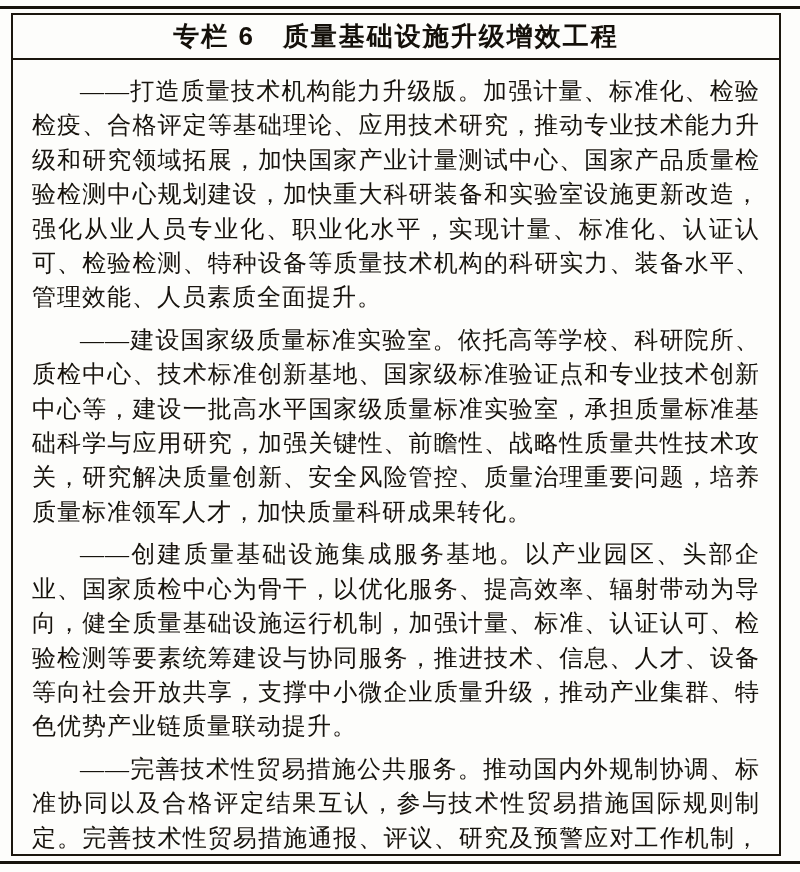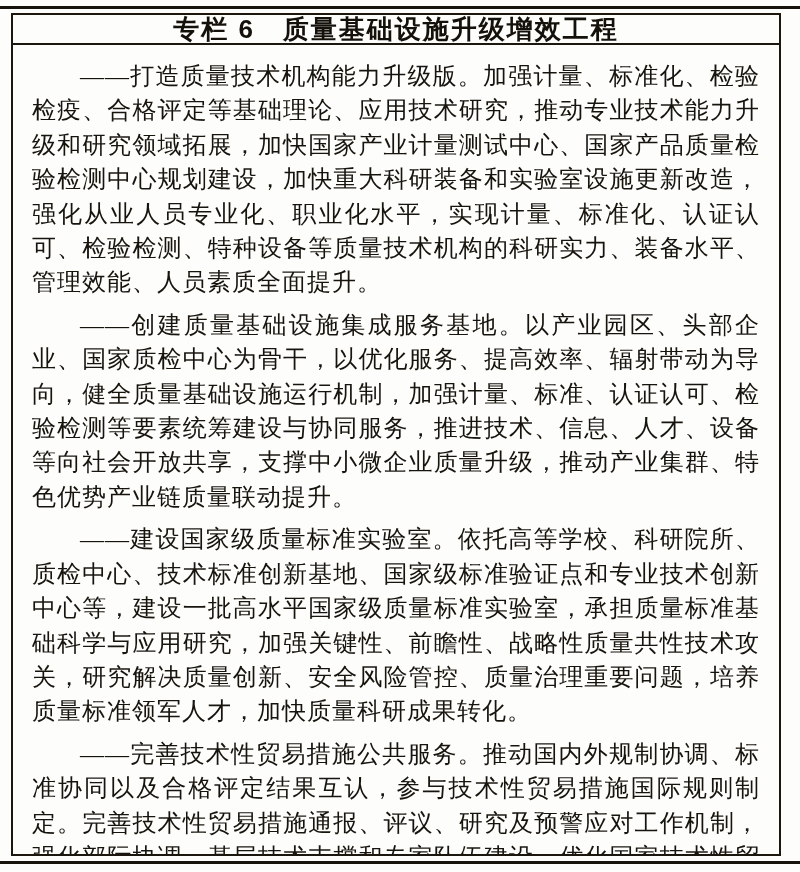--- a/index.html
+++ b/index.html
@@ -32,21 +32,21 @@
     top: 13px;
     width: 770px;
     height: 843px;
     box-sizing: border-box;
     border: 2px solid #1b160e;
     background: #fdfdfb;
     overflow: hidden;
   }
   .panel-title-bar {
     box-sizing: border-box;
-    height: 30px;
+    height: 45px;
     border-bottom: 2px solid #1b160e;
     display: flex;
     align-items: center;
     justify-content: center;
     font-family: "Liberation Sans", sans-serif;
     font-weight: bold;
     font-size: 26px;
     letter-spacing: 2px;
     color: #14100a;
     white-space: pre;
@@ -74,21 +74,21 @@
 <div class="page">
 
   <div class="rule top"></div>
 
   <div class="panel">
     <div class="panel-title-bar">
       <span>专栏 6　质量基础设施升级增效工程</span>
     </div>
     <div class="panel-body">
       <p>——打造质量技术机构能力升级版。加强计量、标准化、检验检疫、合格评定等基础理论、应用技术研究，推动专业技术能力升级和研究领域拓展，加快国家产业计量测试中心、国家产品质量检验检测中心规划建设，加快重大科研装备和实验室设施更新改造，强化从业人员专业化、职业化水平，实现计量、标准化、认证认可、检验检测、特种设备等质量技术机构的科研实力、装备水平、管理效能、人员素质全面提升。</p>
+      <p>——建设国家级质量标准实验室。依托高等学校、科研院所、质检中心、技术标准创新基地、国家级标准验证点和专业技术创新中心等，建设一批高水平国家级质量标准实验室，承担质量标准基础科学与应用研究，加强关键性、前瞻性、战略性质量共性技术攻关，研究解决质量创新、安全风险管控、质量治理重要问题，培养质量标准领军人才，加快质量科研成果转化。</p>
       <p>——创建质量基础设施集成服务基地。以产业园区、头部企业、国家质检中心为骨干，以优化服务、提高效率、辐射带动为导向，健全质量基础设施运行机制，加强计量、标准、认证认可、检验检测等要素统筹建设与协同服务，推进技术、信息、人才、设备等向社会开放共享，支撑中小微企业质量升级，推动产业集群、特色优势产业链质量联动提升。</p>
-      <p>——建设国家级质量标准实验室。依托高等学校、科研院所、质检中心、技术标准创新基地、国家级标准验证点和专业技术创新中心等，建设一批高水平国家级质量标准实验室，承担质量标准基础科学与应用研究，加强关键性、前瞻性、战略性质量共性技术攻关，研究解决质量创新、安全风险管控、质量治理重要问题，培养质量标准领军人才，加快质量科研成果转化。</p>
       <p>——完善技术性贸易措施公共服务。推动国内外规制协调、标准协同以及合格评定结果互认，参与技术性贸易措施国际规则制定。完善技术性贸易措施通报、评议、研究及预警应对工作机制，强化部际协调、基层技术支撑和专家队伍建设。优化国家技术性贸易措施公共信息和技术服务，加强通报咨询中心和研究评议基地建设。</p>
     </div>
   </div>
 
   <div class="rule bottom"></div>
 
 </div>
 
 </body></html>

